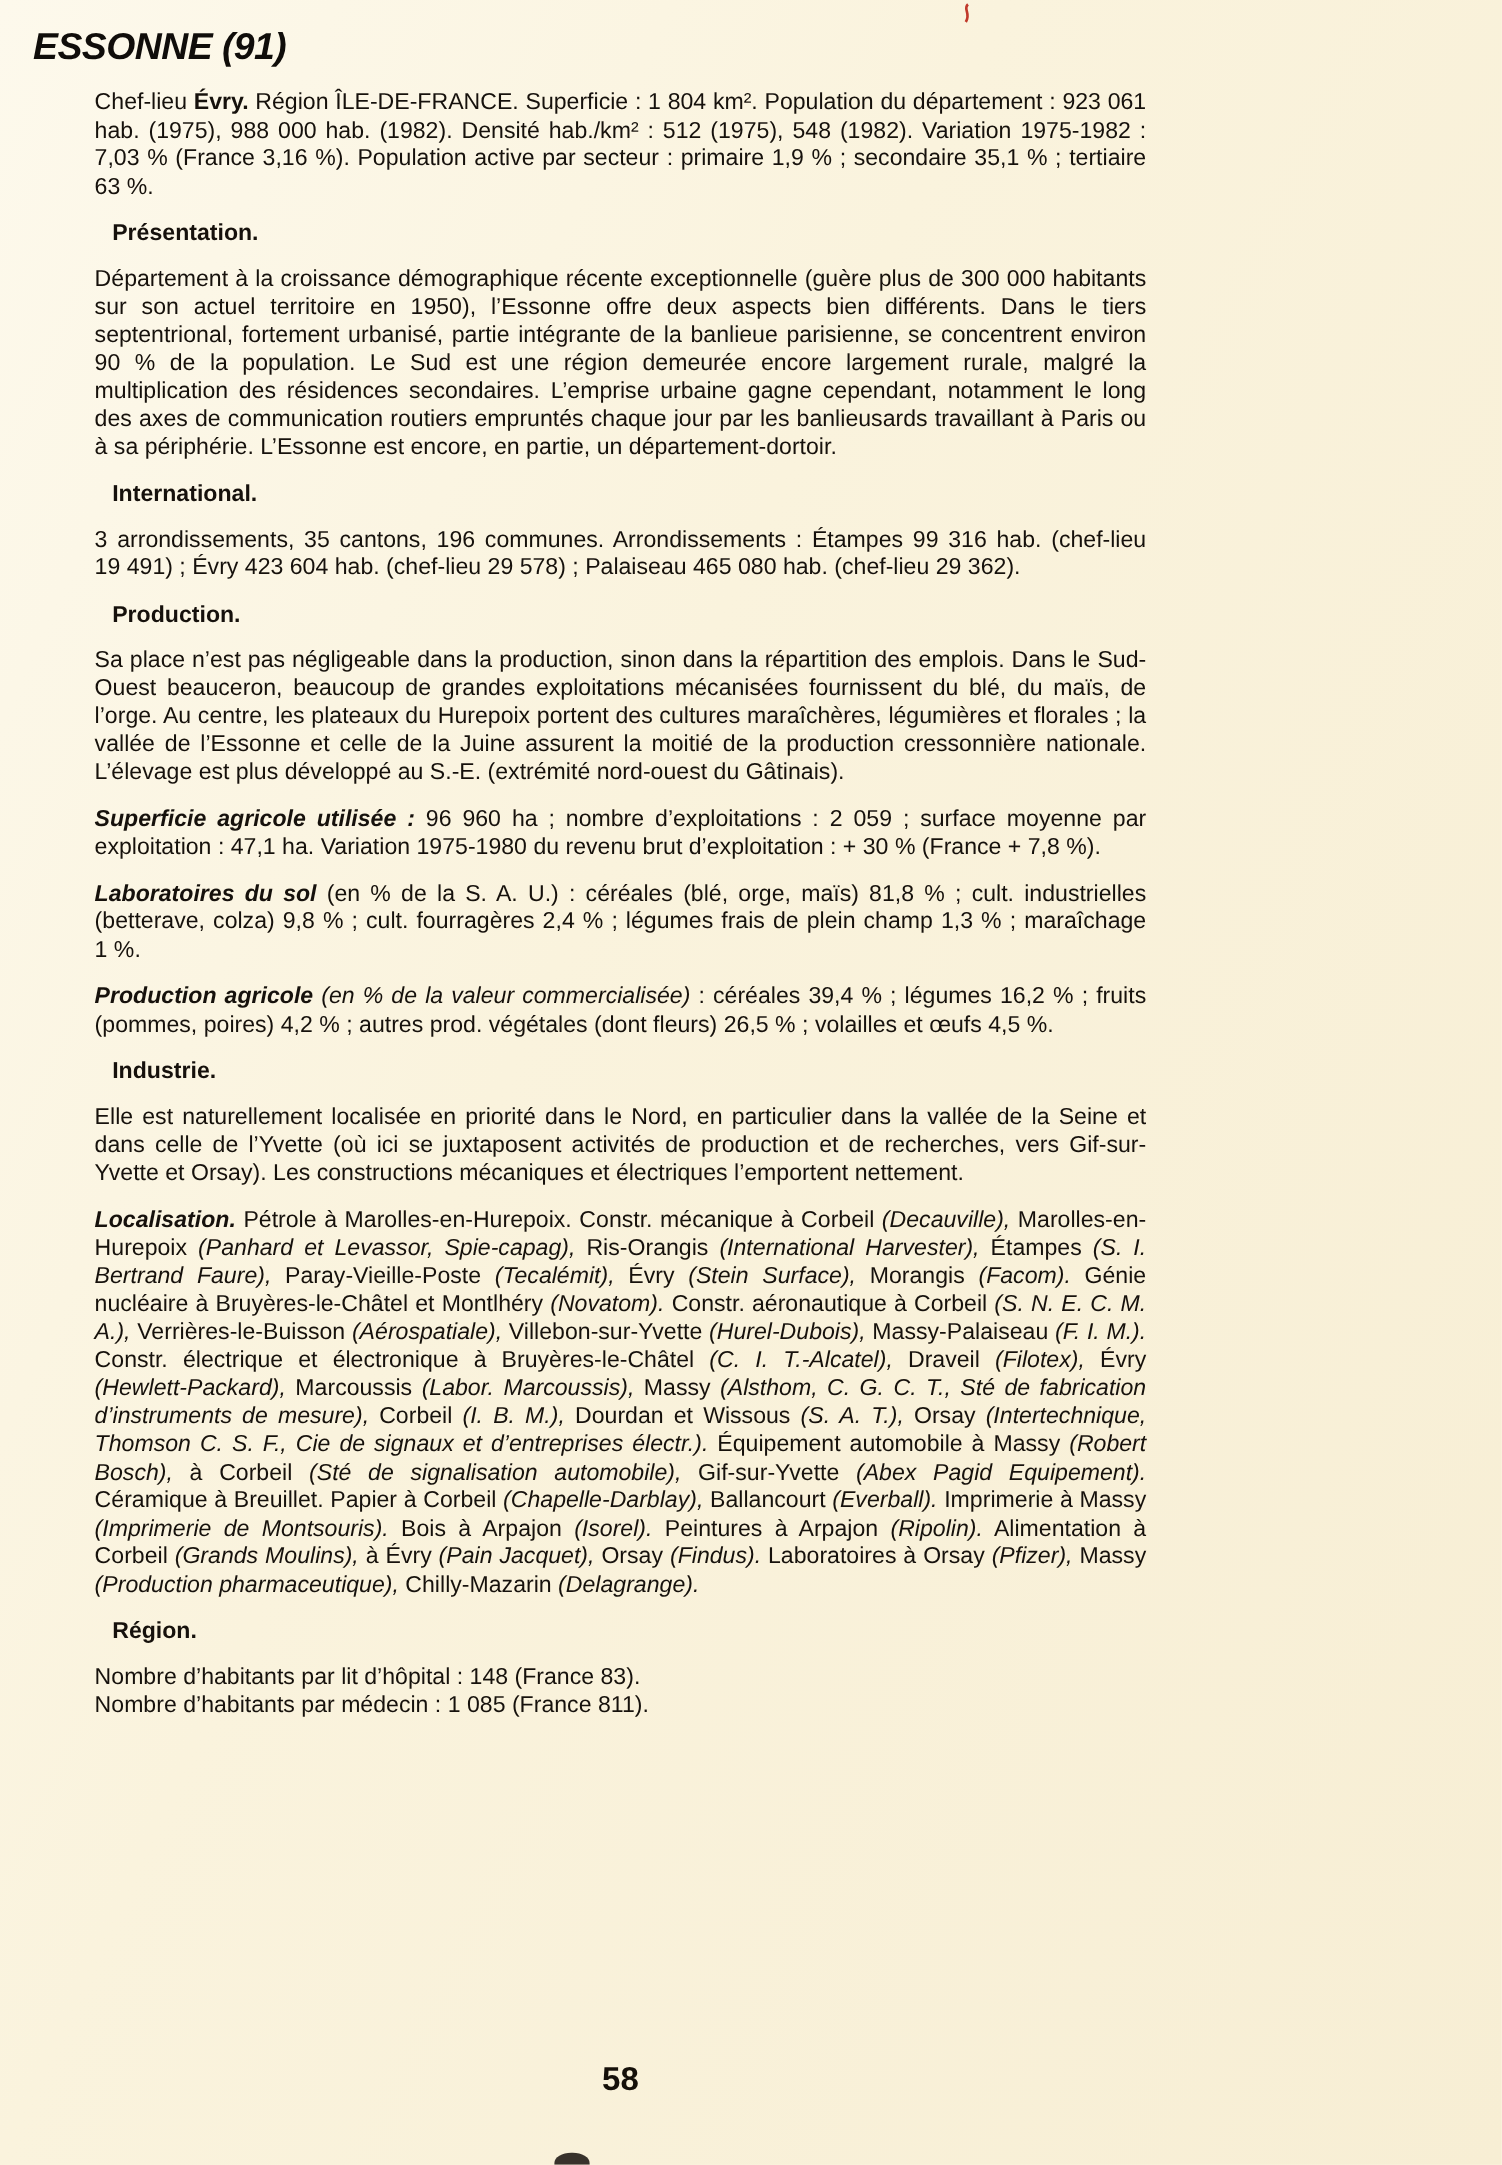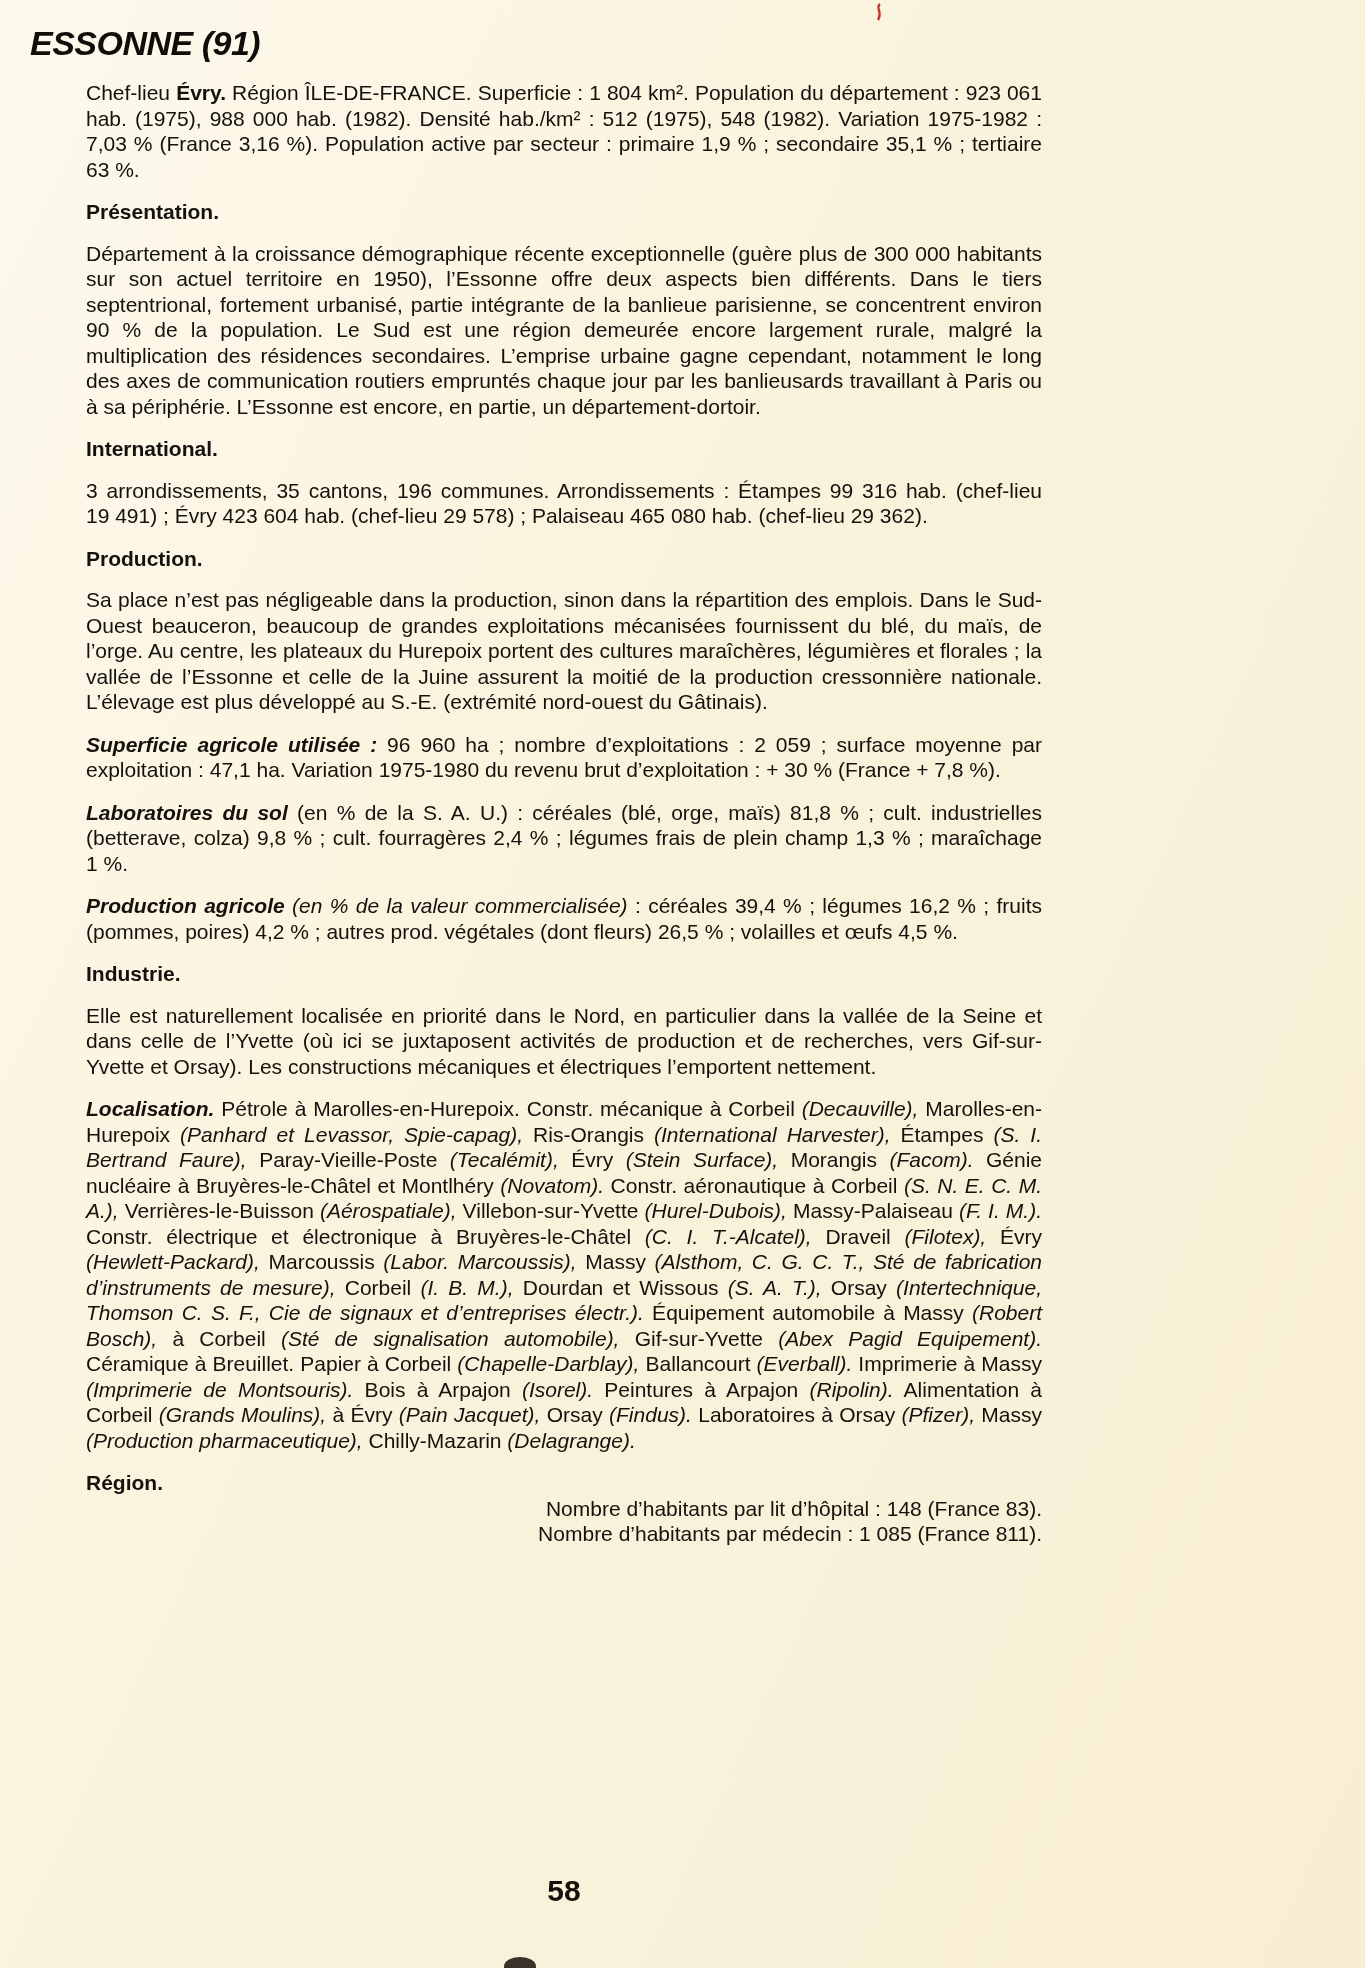--- a/index.html
+++ b/index.html
@@ -22,23 +22,23 @@
     font-style:italic;
   }
   .content{
     position:absolute; left:86px; top:64px; width:956px;
     font-size:21px; line-height:25.5px;
   }
   p.para{
     text-align:justify; margin:16px 0 17px 0;
   }
   h2.shead{
-    font-size:21px; line-height:25.5px; font-weight:bold; margin:0;
+    font-size:21px; line-height:25.5px; font-weight:bold; margin:16px;
   }
-  p.line{ margin:0;text-align:right; }
+  p.line{ margin:0; }
   .run-b{ font-weight:bold; }
   .run-i{ font-style:italic; }
   .run-bi{ font-weight:bold; font-style:italic; }
   .page-number{
     position:absolute; top:1874px; left:86px; width:956px;
     text-align:center; font-size:30px; font-weight:bold; color:#151009;
   }
   .red-mark{ position:absolute; left:872px; top:2px; }
   .smudge{
     position:absolute; left:504px; top:1957px; width:32px; height:11px;

